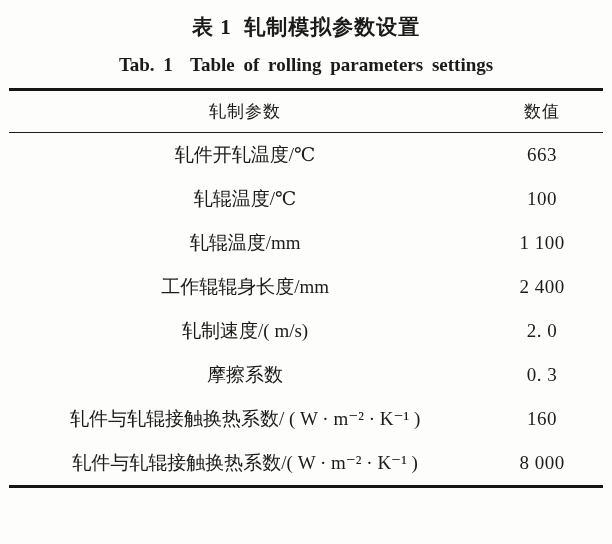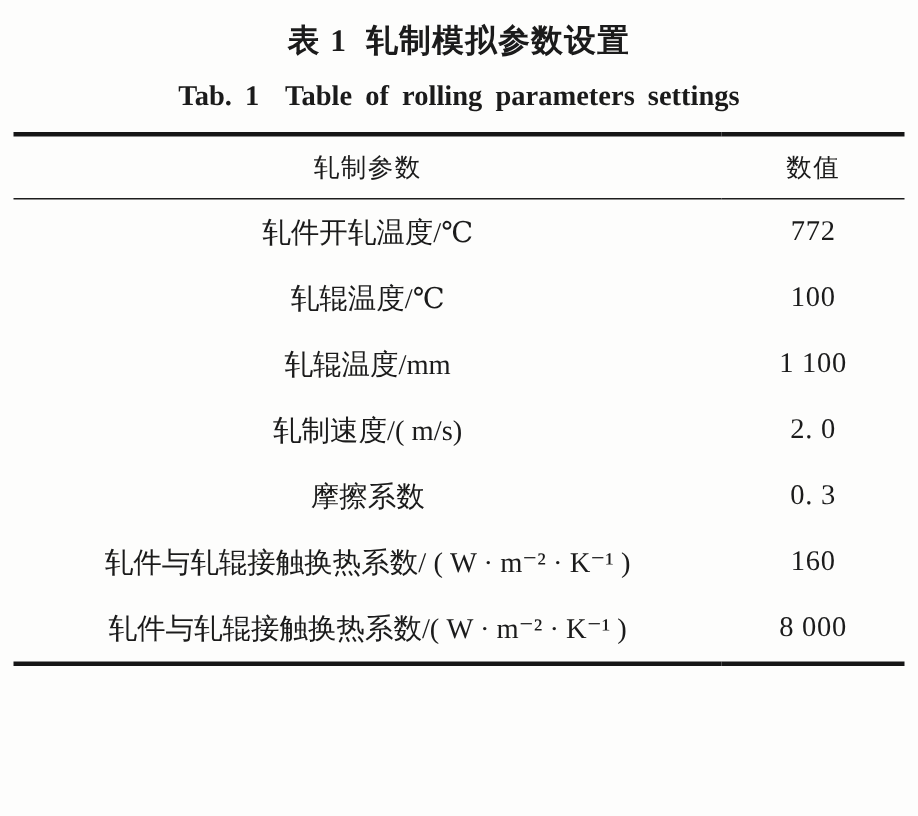--- a/index.html
+++ b/index.html
@@ -90,29 +90,33 @@
     </colgroup>
     <thead>
       <tr>
         <th>轧制参数</th>
         <th>数值</th>
       </tr>
     </thead>
     <tbody>
       <tr>
         <td class="param-cell">轧件开轧温度/℃</td>
-        <td class="value-cell">772</td>
+        <td class="value-cell">663</td>
       </tr>
       <tr>
         <td class="param-cell">轧辊温度/℃</td>
         <td class="value-cell">100</td>
       </tr>
       <tr>
         <td class="param-cell">轧辊温度/mm</td>
         <td class="value-cell">1 100</td>
+      </tr>
+      <tr>
+        <td class="param-cell">工作辊辊身长度/mm</td>
+        <td class="value-cell">2 400</td>
       </tr>
       <tr>
         <td class="param-cell">轧制速度/( m/s)</td>
         <td class="value-cell">2. 0</td>
       </tr>
       <tr>
         <td class="param-cell">摩擦系数</td>
         <td class="value-cell">0. 3</td>
       </tr>
       <tr>

